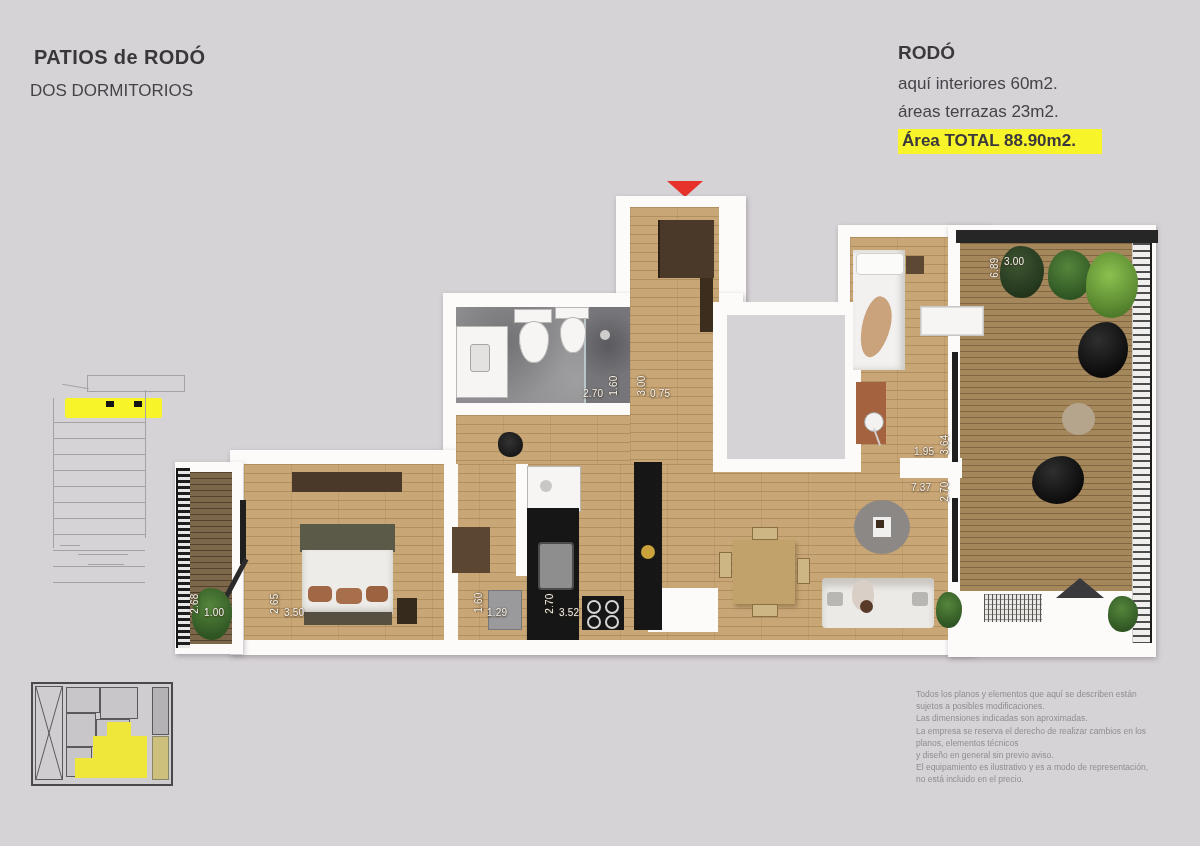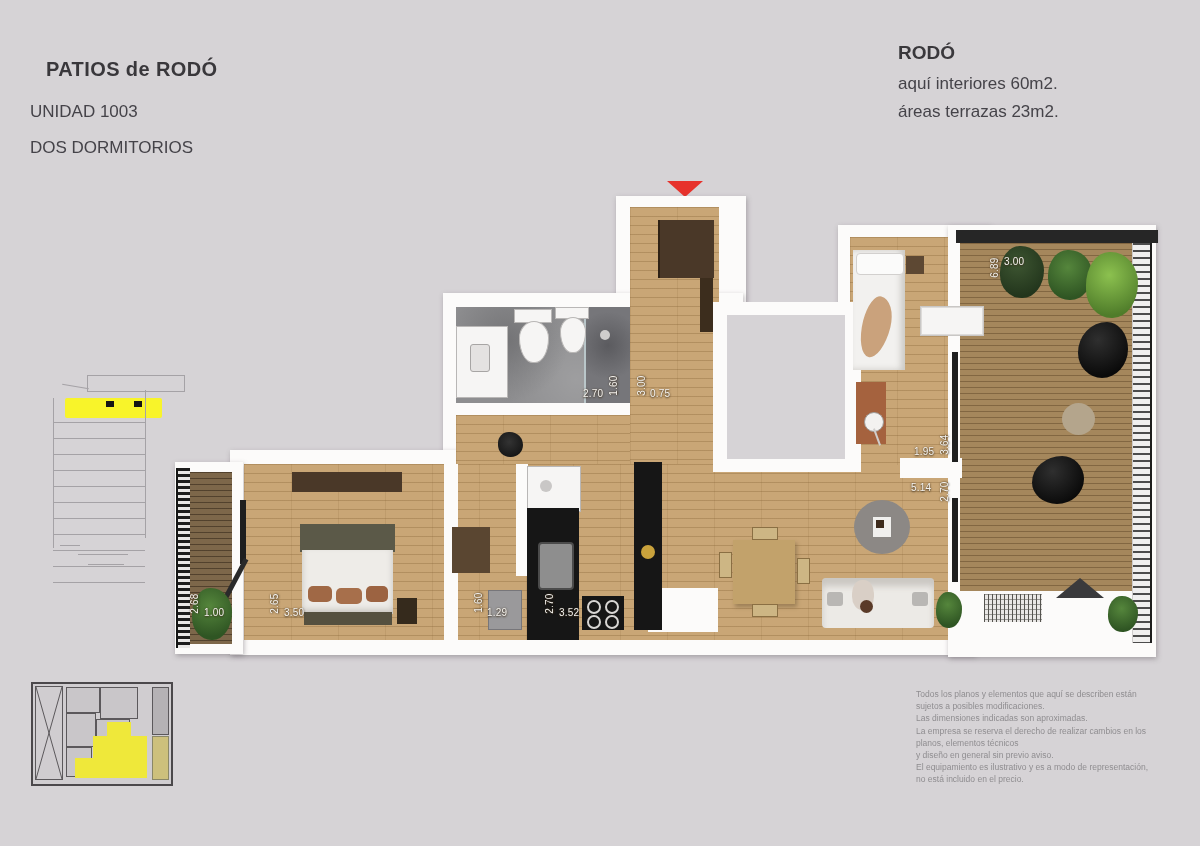--- a/index.html
+++ b/index.html
@@ -1,21 +1,21 @@
 <!DOCTYPE html>
 <html><head>
 <meta charset="utf-8">
 <style>
   html,body{margin:0;padding:0;}
   body{font-family:"Liberation Sans",sans-serif;}
   .canvas{position:relative;width:1200px;height:846px;background:#d6d3d6;overflow:hidden;}
   .abs{position:absolute;}
   
   .title-block{left:30px;top:42px;color:#3b393d;}
-  .title-block h1{margin:16px;font-size:20px;letter-spacing:.4px;color:#39373b;}
+  .title-block h1{margin:4px;font-size:20px;letter-spacing:.4px;color:#39373b;}
   .title-block .sub{font-size:17px;line-height:29px;color:#454349;margin-top:7px;}
   .areas-block{left:898px;top:42px;color:#454349;}
   .areas-block h2{margin:0 0 6px 0;font-size:19px;color:#3a383c;}
   .areas-block .line{font-size:17px;line-height:28px;}
   .areas-total{display:inline-block;margin-top:3px;font-size:17px;font-weight:bold;background:#f8f42a;padding:2px 26px 3px 4px;color:#3a383c;}
   .disclaimer{left:916px;top:688px;width:286px;font-size:8.5px;line-height:12.2px;color:#8f8d90;}
   
   .wall{background:#fcfbfa;box-shadow:1px 2px 5px rgba(105,98,104,.45);}
   .flat{box-shadow:none;}
   .wood{background-color:#c9a676;background-image:repeating-linear-gradient(to bottom,rgba(128,94,48,.32) 0 1px,transparent 1px 9px),repeating-linear-gradient(to right,rgba(128,94,48,.15) 0 1px,transparent 1px 47px);}
@@ -53,28 +53,28 @@
   .ktan{position:absolute;background:#cdc07c;border:1px solid #8a8767;}
   .arrow-down{width:0;height:0;border-left:18px solid transparent;border-right:18px solid transparent;border-top:16px solid #e7322c;}
 </style>
 </head>
 <body>
 
 <div class="canvas">
 
   <div class="abs title-block">
     <h1>PATIOS de RODÓ</h1>
-    <div class="sub">UNIDAD 1003</div>
     <div class="sub">DOS DORMITORIOS</div>
   </div>
 
   <div class="abs areas-block">
     <h2>RODÓ</h2>
     <div class="line">aquí interiores 60m2.</div>
     <div class="line">áreas terrazas 23m2.</div>
+    <span class="areas-total">Área TOTAL 88.90m2.</span>
   </div>
 
   <div class="abs" style="left:0;top:0;width:1200px;height:846px;">
 
     <div class="abs arrow-down" style="left:667px;top:181px;"></div>
 
     <div class="abs wall" style="left:616px;top:196px;width:130px;height:122px;"></div>
     <div class="abs wall" style="left:443px;top:293px;width:300px;height:180px;"></div>
     <div class="abs wall" style="left:230px;top:450px;width:745px;height:205px;"></div>
     <div class="abs wall" style="left:175px;top:462px;width:68px;height:192px;"></div>
@@ -181,21 +181,21 @@
     <div class="abs plant p-mid" style="left:1108px;top:596px;width:30px;height:36px;"></div>
 
     <span class="dim" style="left:583px;top:388px;">2.70</span>
     <span class="dim v" style="left:603px;top:380px;">1.60</span>
     <span class="dim v" style="left:631px;top:380px;">3.00</span>
     <span class="dim" style="left:650px;top:388px;">0.75</span>
     <span class="dim v" style="left:984px;top:262px;">6.89</span>
     <span class="dim" style="left:1004px;top:256px;">3.00</span>
     <span class="dim" style="left:914px;top:446px;">1.95</span>
     <span class="dim v" style="left:934px;top:439px;">3.64</span>
-    <span class="dim" style="left:911px;top:482px;">5.14</span>
+    <span class="dim" style="left:911px;top:482px;">7.37</span>
     <span class="dim v" style="left:934px;top:486px;">2.70</span>
     <span class="dim v" style="left:184px;top:598px;">2.68</span>
     <span class="dim" style="left:204px;top:607px;">1.00</span>
     <span class="dim v" style="left:264px;top:598px;">2.65</span>
     <span class="dim" style="left:284px;top:607px;">3.50</span>
     <span class="dim v" style="left:468px;top:597px;">1.60</span>
     <span class="dim" style="left:487px;top:607px;">1.29</span>
     <span class="dim v" style="left:539px;top:598px;">2.70</span>
     <span class="dim" style="left:559px;top:607px;">3.52</span>
   </div>

